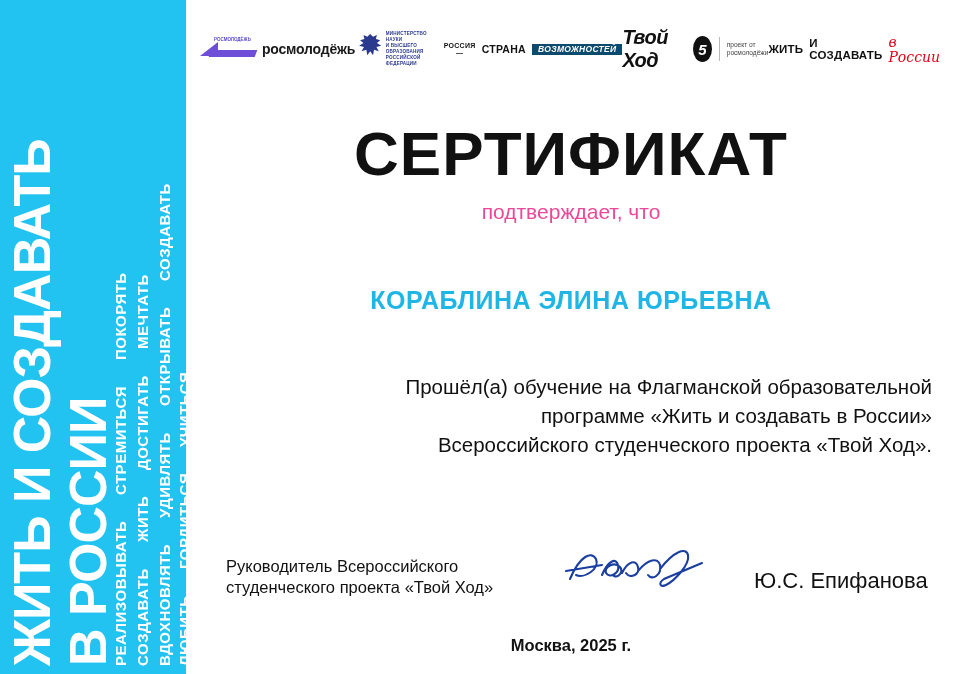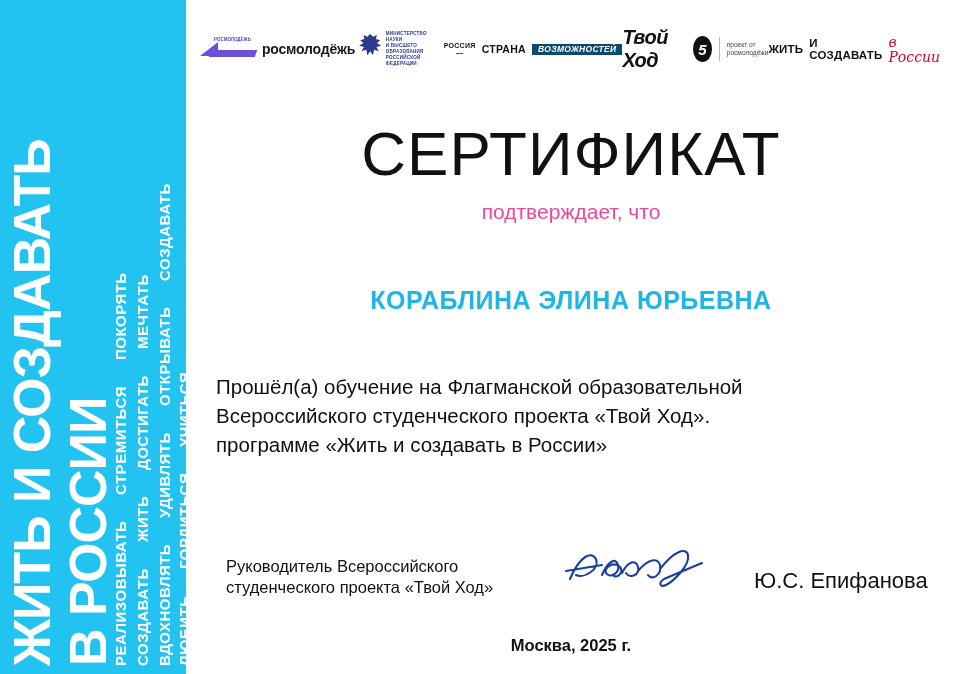--- a/index.html
+++ b/index.html
@@ -215,21 +215,21 @@
   }
 
   
   .title {
     position: absolute;
     left: 186px;
     top: 118px;
     width: 770px;
     text-align: center;
     font-size: 62px;
-    font-weight: normal;
+    font-weight: bold;
     color: #111;
     letter-spacing: 1px;
   }
   .subtitle {
     position: absolute;
     left: 186px;
     top: 200px;
     width: 770px;
     text-align: center;
     font-size: 21px;
@@ -244,21 +244,21 @@
     font-size: 25px;
     font-weight: bold;
     color: #1fb6e6;
     letter-spacing: 0.5px;
   }
   .body-text {
     position: absolute;
     left: 216px;
     top: 372px;
     width: 716px;
-    text-align: left;
+    text-align: right;
     font-size: 20.5px;
     line-height: 29px;
     color: #111;
   }
 
   
   .sig-role {
     position: absolute;
     left: 226px;
     top: 556px;
@@ -372,22 +372,22 @@
     </div>
 
   </div>
 
   <div class="title">СЕРТИФИКАТ</div>
   <div class="subtitle">подтверждает, что</div>
   <div class="recipient">КОРАБЛИНА ЭЛИНА ЮРЬЕВНА</div>
 
   <div class="body-text">
     <div>Прошёл(а) обучение на Флагманской образовательной</div>
+    <div>программе «Жить и создавать в России»</div>
     <div>Всероссийского студенческого проекта «Твой Ход».</div>
-    <div>программе «Жить и создавать в России»</div>
   </div>
 
   <div class="sig-role">
     <div>Руководитель Всероссийского</div>
     <div>студенческого проекта «Твой Ход»</div>
   </div>
 
   <svg class="signature" viewBox="0 0 150 50">
     <path d="M8 34 C18 10, 30 6, 34 14 C38 24, 22 34, 14 30 M4 26 L40 20 M40 30 C46 16, 54 12, 56 20 C58 28, 48 34, 44 28 C42 22, 52 16, 58 22 C62 27, 56 33, 52 31 M60 28 C66 16, 74 14, 76 22 C78 30, 68 34, 64 28 M76 26 C86 14, 96 12, 98 20 C100 30, 90 36, 86 30 M98 24 C112 6, 124 2, 126 10 C128 20, 112 36, 104 40 C98 43, 96 38, 102 34 L140 18" fill="none" stroke="#1a3fa0" stroke-width="2.1" stroke-linecap="round"></path>
   </svg>

